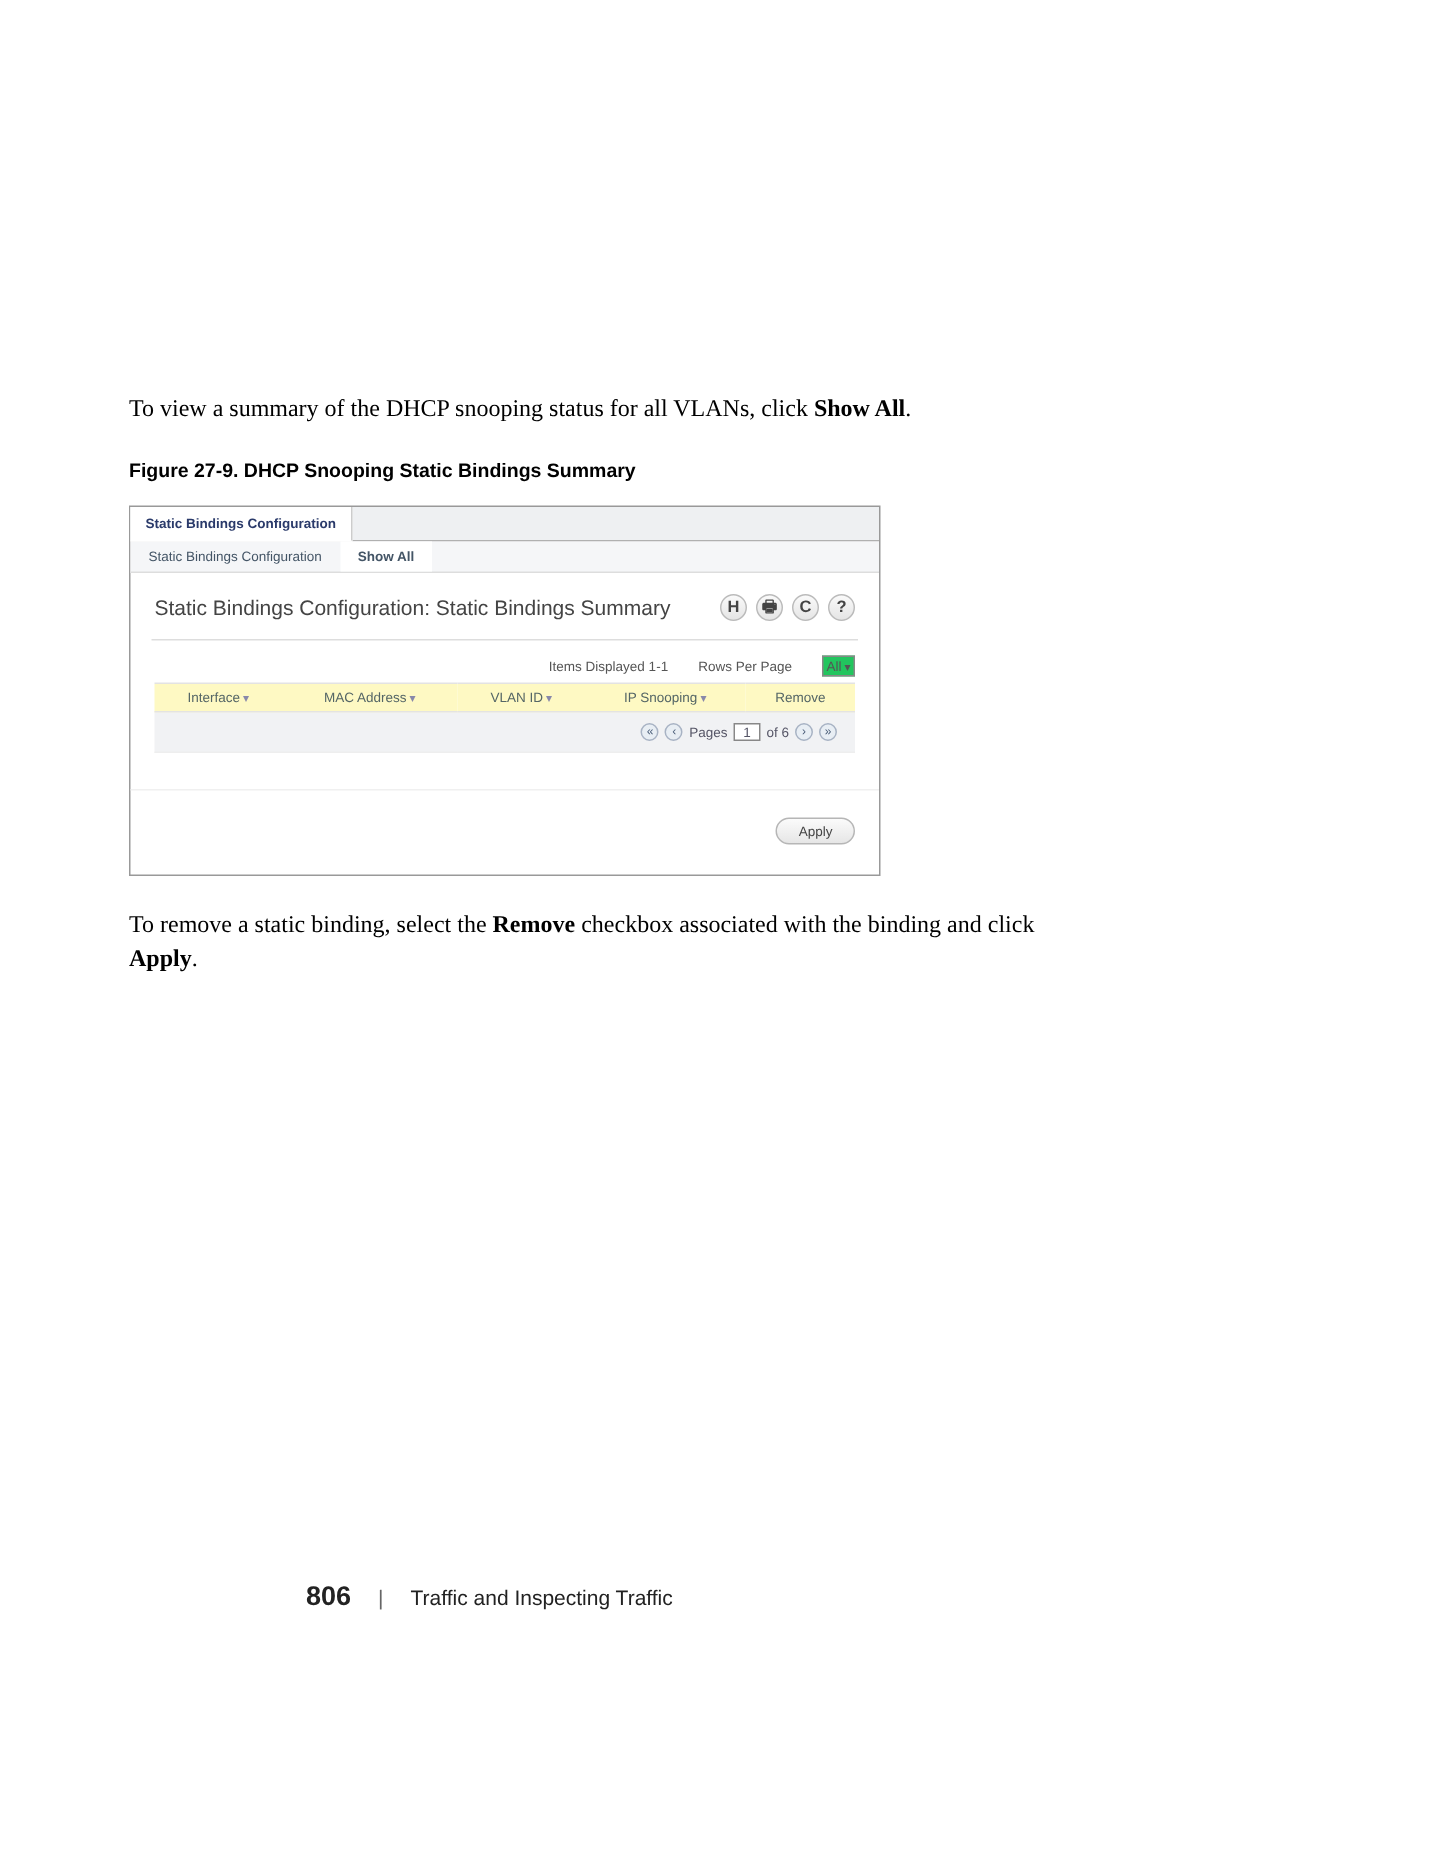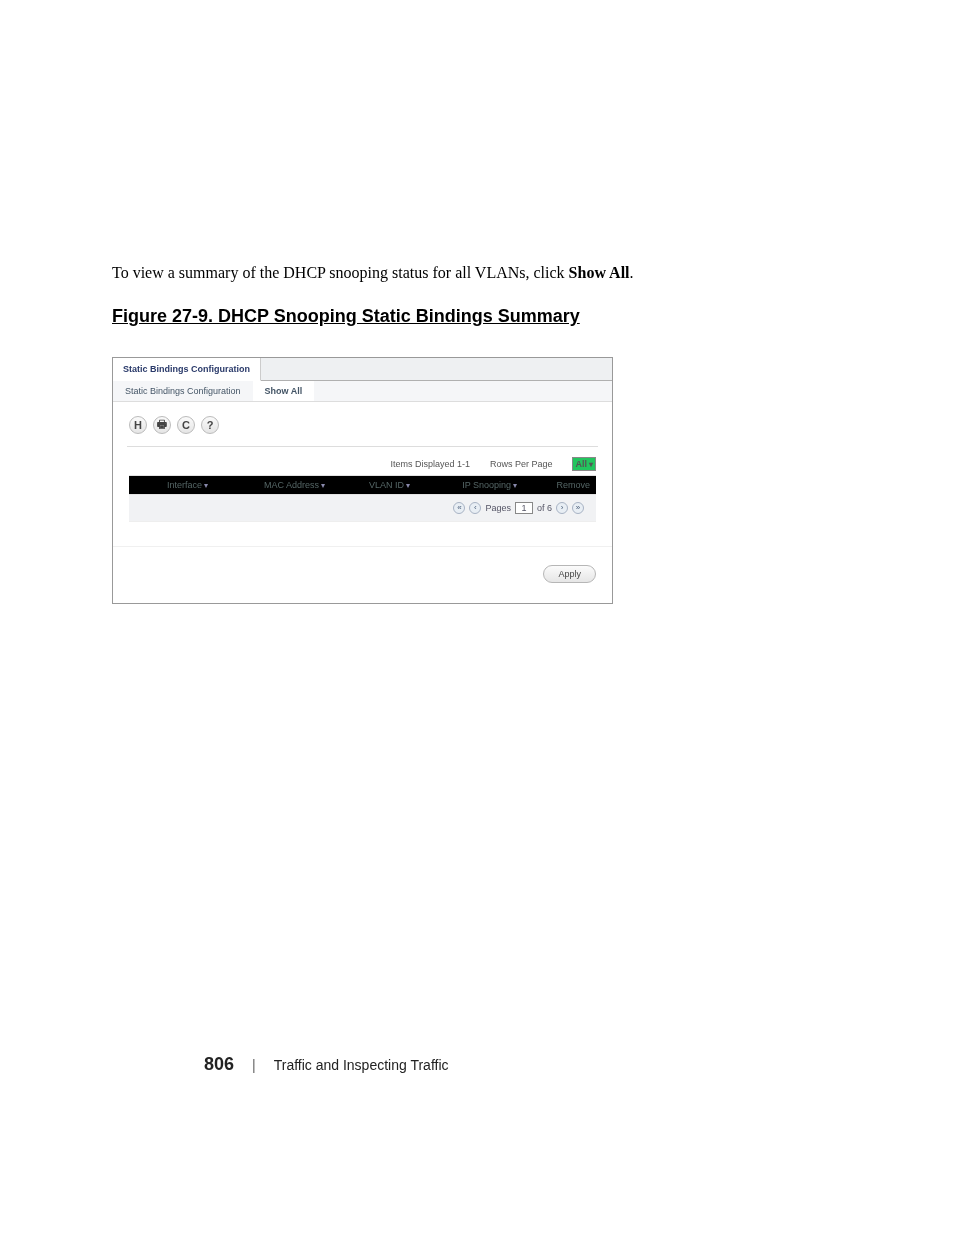--- a/index.html
+++ b/index.html
@@ -5,34 +5,33 @@
   * { box-sizing: border-box; margin: 0; padding: 0; }
   body {
     background: #fff;
     font-family: Georgia, 'Times New Roman', serif;
     width: 954px;
     height: 1235px;
     position: relative;
     color: #000;
   }
   .page {
-    padding: 262px 215px 0 112px;
+    padding: 262px 215px 0 86px;
   }
   .body-text {
     font-size: 16px;
     line-height: 1.4;
     margin-bottom: 22px;
   }
   .bold { font-weight: bold; }
   .figure-caption {
     font-family: Arial, Helvetica, sans-serif;
-    font-size: 18px;
+    font-size: 13px;
     font-weight: bold;
-    margin-bottom: 30px;
-    text-decoration: underline;
+    margin-bottom: 16px;
   }
   .screenshot {
     width: 501px;
     border: 1px solid #999;
     background: #fff;
     font-family: Arial, Helvetica, sans-serif;
     font-size: 10px;
     color: #333;
     margin-bottom: 22px;
     position: relative;
@@ -105,33 +104,32 @@
     align-items: center;
   }
   .select {
     border: 1px solid #888;
     background: #22c55e;
     font-size: 9px;
     padding: 0 2px;
     height: 14px;
     display: inline-flex;
     align-items: center;
-    font-weight: bold;
   }
   .select::after { content: "▾"; font-size: 8px; margin-left: 2px; color: #555; }
   .table {
     width: 100%;
     border-collapse: collapse;
     font-size: 9px;
   }
   .table th {
-    text-align: right;
+    text-align: center;
     font-weight: normal;
     padding: 4px 6px;
-    background: #000000;
+    background: #fef9c3;
     border-top: 1px solid #e3e3e3;
     border-bottom: 1px solid #e3e3e3;
     color: #566;
   }
   .sort-caret { color: #88a; font-size: 8px; margin-left: 2px; }
   .table td {
     padding: 4px 6px;
     border-bottom: 1px solid #eee;
     color: #555;
   }
@@ -215,20 +213,21 @@
   <div class="screenshot">
     <div class="tabs">
       <div class="tab active">Static Bindings Configuration</div>
     </div>
     <div class="subtabs">
       <div class="subtab">Static Bindings Configuration</div>
       <div class="subtab active">Show All</div>
     </div>
 
     <div class="panel-title-row">
+      <div class="panel-title">Static Bindings Configuration: Static Bindings Summary</div>
       <div class="action-icons">
         <div class="action-icon">H</div>
         <div class="action-icon">🖶</div>
         <div class="action-icon">C</div>
         <div class="action-icon">?</div>
       </div>
     </div>
     <div class="divider"></div>
 
     <div class="table-area">
@@ -266,20 +265,23 @@
           </tr>
         </tbody>
       </table>
     </div>
 
     <div class="apply-row">
       <div class="apply-btn">Apply</div>
     </div>
   </div>
 
+  <p class="body-text">
+    <span>To remove a static binding, select the </span><span class="bold">Remove</span><span> checkbox associated with the binding and click </span><span class="bold">Apply</span><span>.</span>
+  </p>
 
 </div>
 
 <div class="footer">
   <span class="page-num">806</span>
   <span class="footer-sep">|</span>
   <span>Traffic and Inspecting Traffic</span>
 </div>
 
 </body></html>

